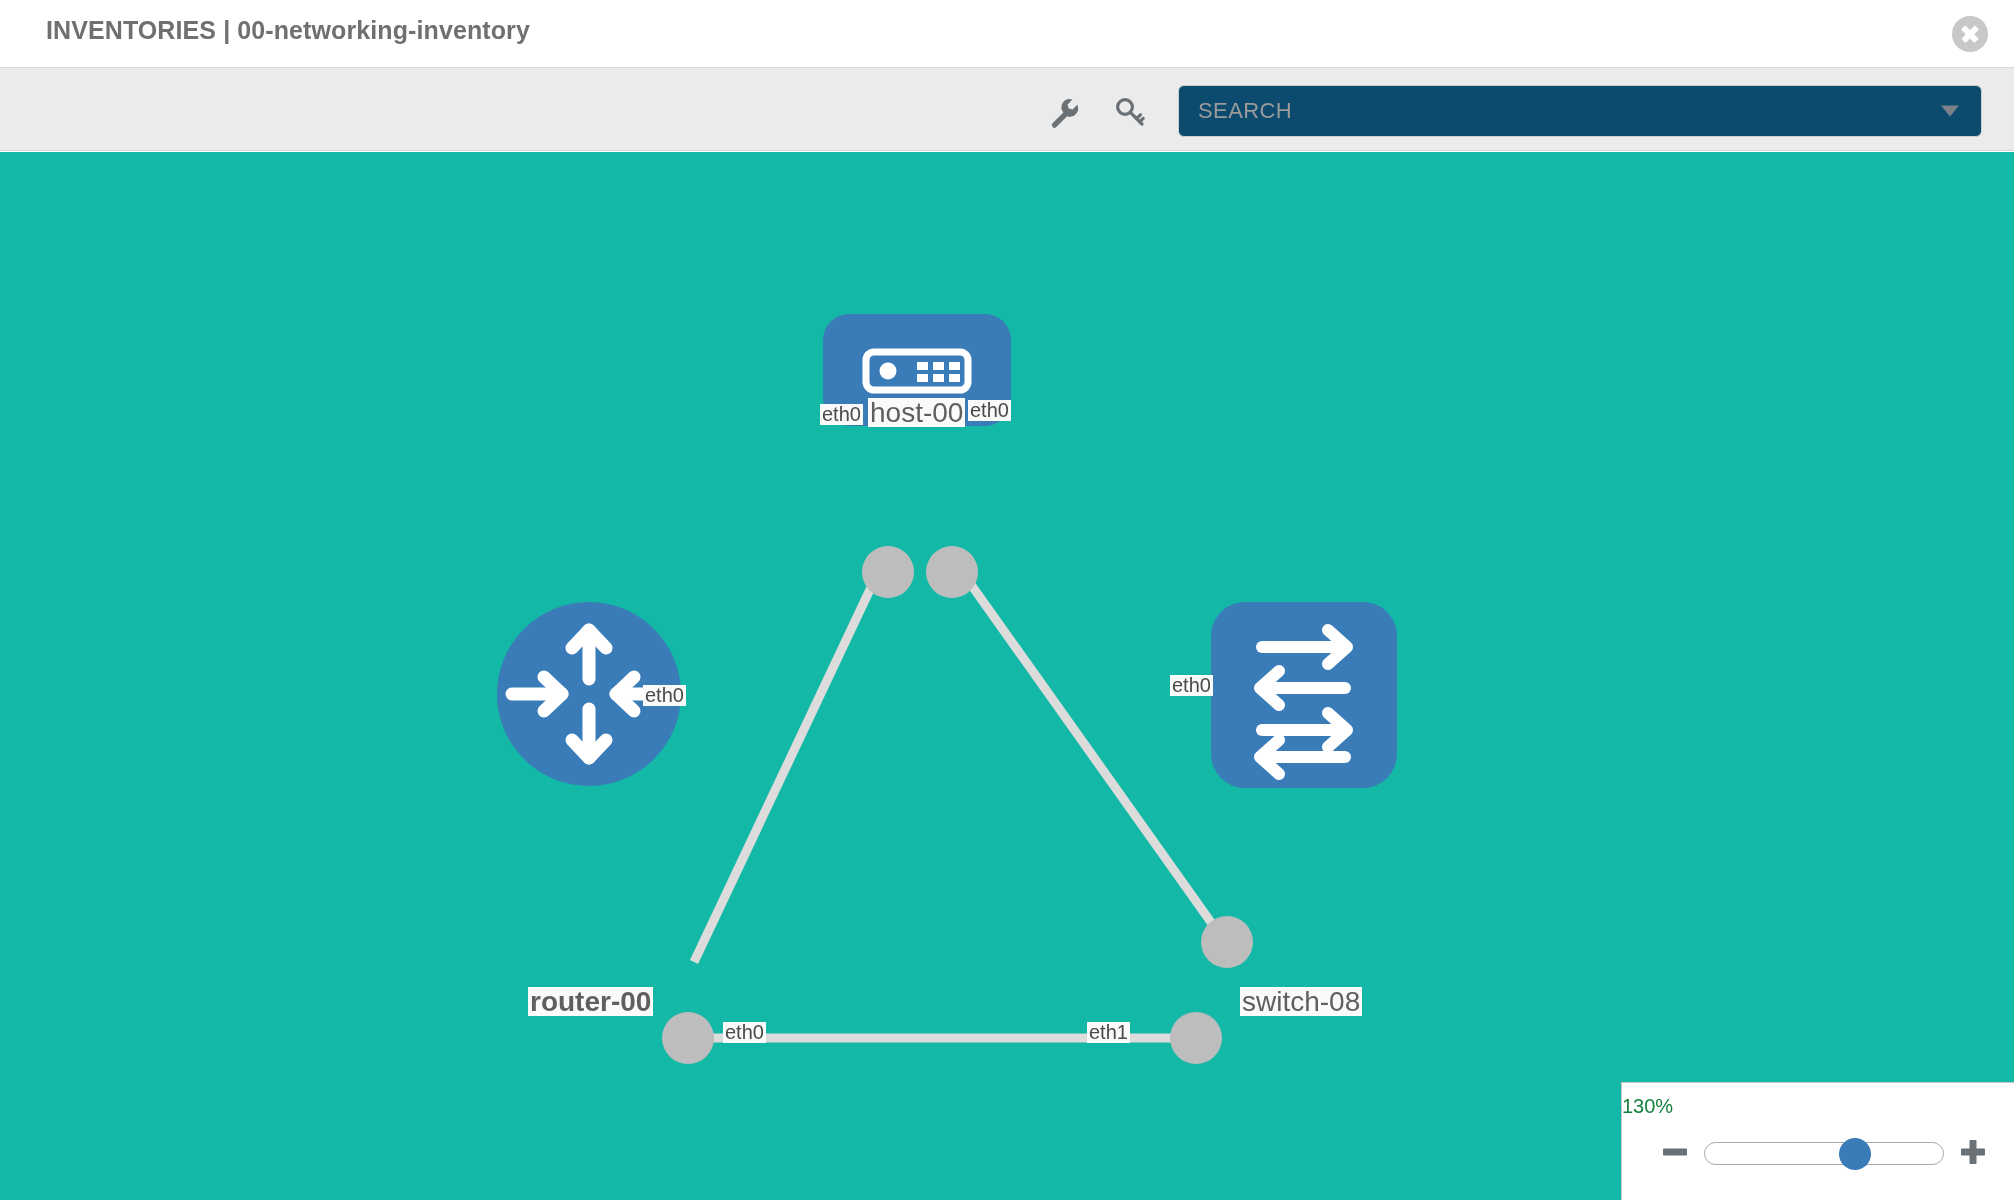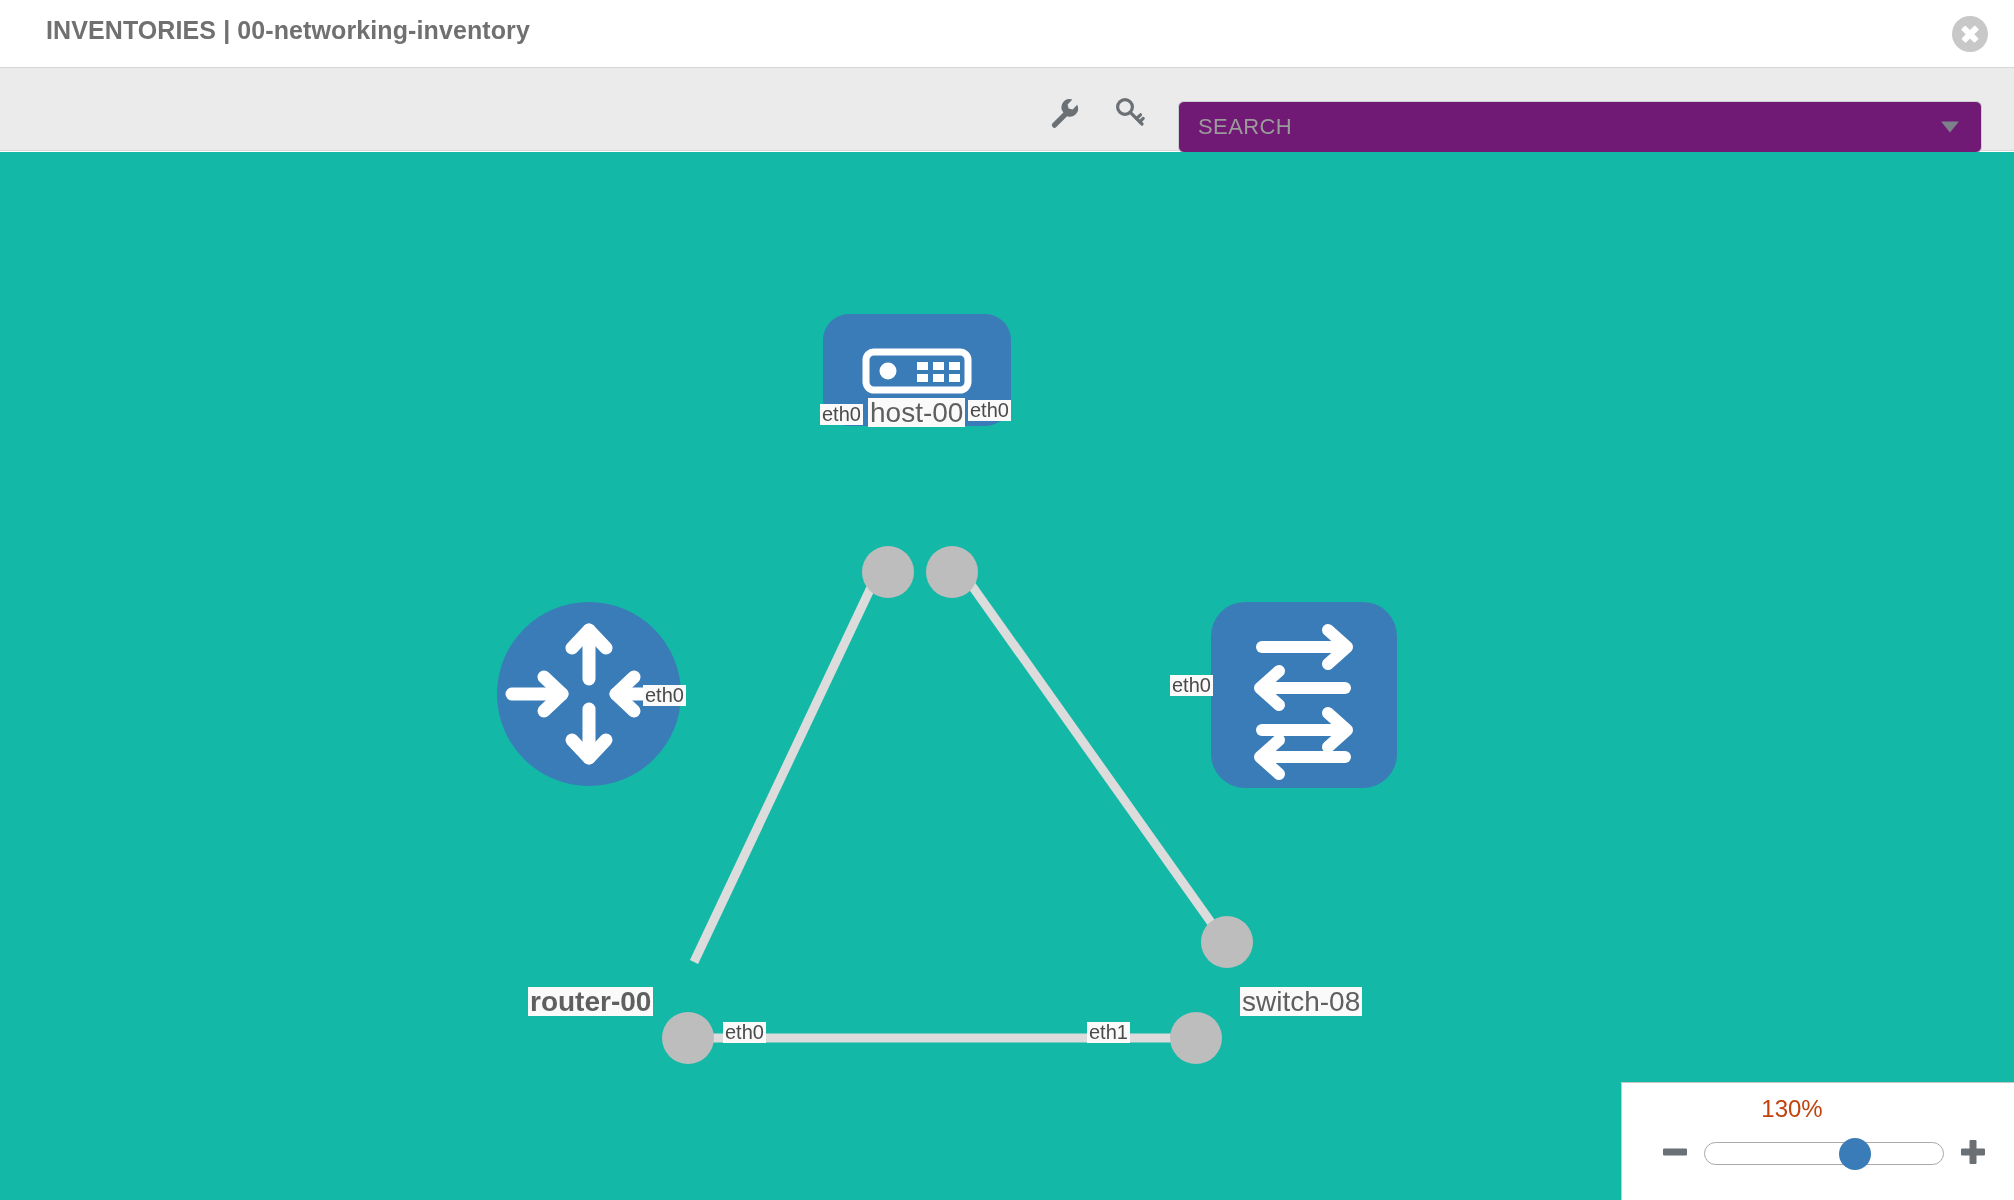--- a/index.html
+++ b/index.html
@@ -110,24 +110,24 @@
     width: 36px;
     height: 36px;
     cursor: pointer;
   }
   .tool-icon.wrench { left: 1046px; }
   .tool-icon.key    { left: 1112px; }
 
   .search-box {
     position: absolute;
     left: 1178px;
-    top: 33px;
+    top: 17px;
     width: 804px;
     height: 52px;
-    background: #701a75;
+    background: #0c4a6e;
     border: 1px solid #cfcfcf;
     border-radius: 6px;
     cursor: text;
   }
   .search-box .ph {
     position: absolute;
     left: 19px;
     top: 50%;
     transform: translateY(-50%);
     font-size: 22px;
@@ -174,23 +174,22 @@
     width: 420px;
     height: 130px;
     background: #ffffff;
     border: 1px solid #c6c6c6;
   }
   .zoom-level {
     position: absolute;
     top: 12px;
     left: 0;
     width: 340px;
-    text-align: center;
-    font-size: 24px;
-    color: #c2410c;
+    font-size: 20px;
+    color: #15803d;
   }
   .zoom-minus, .zoom-plus {
     position: absolute;
     top: 52px;
     width: 34px;
     height: 34px;
     cursor: pointer;
   }
   .zoom-minus { left: 36px; }
   .zoom-plus  { left: 334px; }

